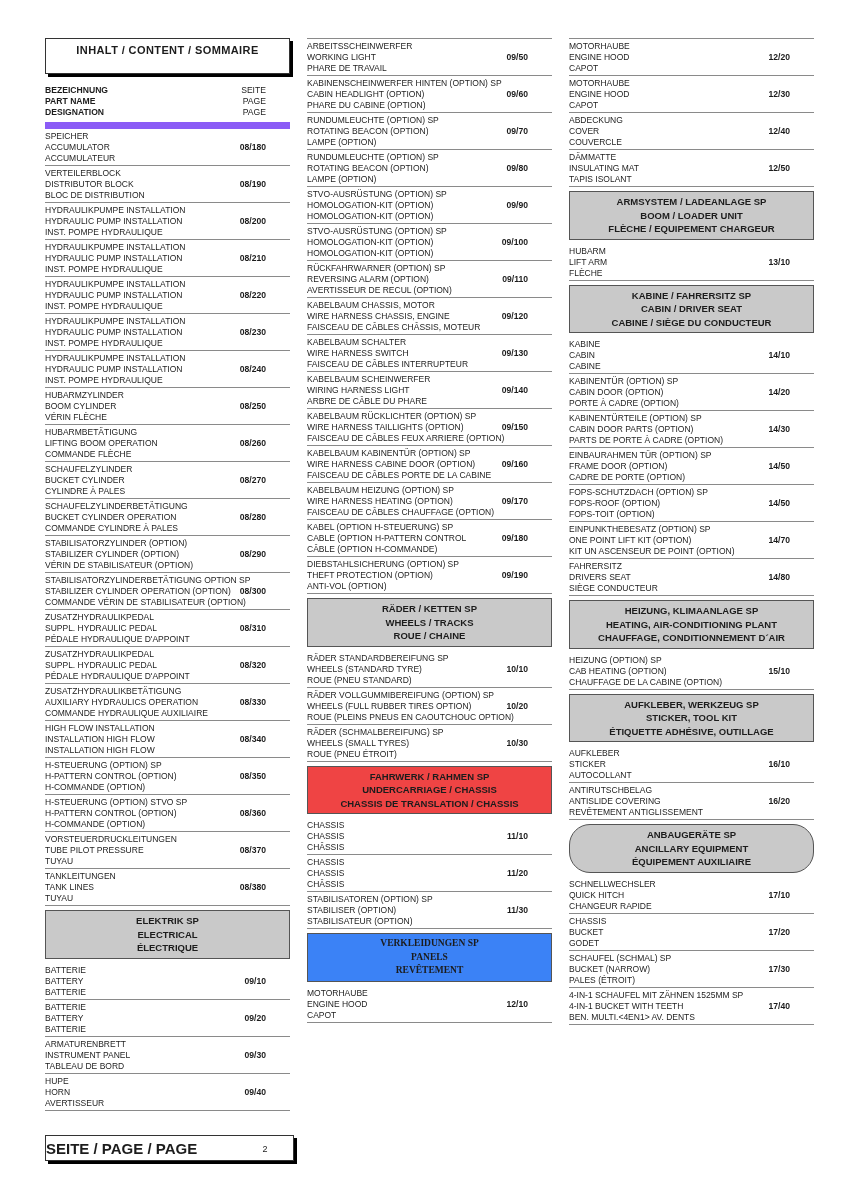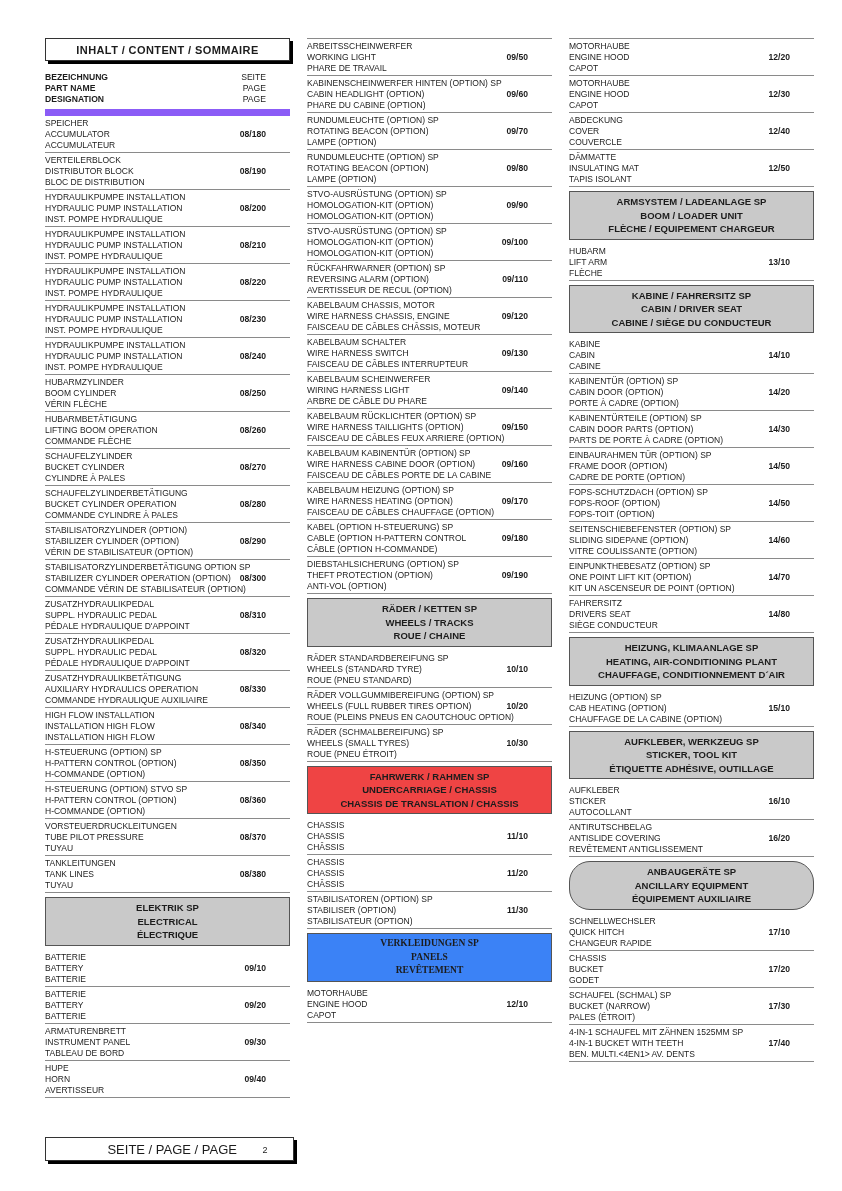--- a/index.html
+++ b/index.html
@@ -7,21 +7,21 @@
     position:relative;width:842px;height:1191px;background:#ffffff;
     font-family:"Liberation Sans",sans-serif;color:#1c1c1c;overflow:hidden;
     margin:0 auto;
   }
   .columns{position:absolute;left:45px;top:38px;right:28px;display:flex;gap:17px;}
   .column{flex:1;min-width:0;}
 
   .title-box{
     border:1px solid #333;background:#fff;box-shadow:3px 3px 0 0 #000;
     text-align:center;font-weight:bold;font-size:11px;letter-spacing:.4px;
-    padding:5px 0 4px;margin-bottom:8px;
+    padding:5px 0 17px;margin-bottom:8px;
   }
 
   .table-head{display:flex;align-items:center;border-bottom:7px solid #8b5cf6;padding:3px 0 4px;}
   .th-names{flex:1;}
   .th-names div{font-weight:bold;font-size:8.6px;line-height:11px;}
   .th-pages{width:64px;text-align:right;padding-right:24px;}
   .th-pages div{font-weight:normal;font-size:8.6px;line-height:11px;}
 
   .entry{position:relative;border-bottom:1px solid #8a8a8a;padding:2px 0 1px;}
   .entry-line{font-size:8.5px;line-height:11px;white-space:nowrap;overflow:hidden;}
@@ -36,21 +36,21 @@
   }
   .section-line{font-weight:bold;font-size:9.5px;line-height:13.5px;white-space:nowrap;overflow:hidden;}
 
   .col-top-line{border-top:1px solid #8a8a8a;}
 
   .footer-box{
     position:absolute;left:45px;bottom:30px;width:247px;
     border:1px solid #333;background:#fff;box-shadow:3px 3px 0 0 #000;
     display:flex;align-items:center;padding:4px 0 3px;
   }
-  .footer-label{flex:1;text-align:right;font-weight:normal;font-size:13px;}
+  .footer-label{flex:1;text-align:left;font-weight:bold;font-size:15px;}
   .footer-page{width:56px;text-align:center;font-size:9px;}
 </style>
 </head>
 <body>
 
 <div class="page">
 
   <div class="columns">
 
     <div class="column">
@@ -561,28 +561,20 @@
           <div class="entry">
             <div class="entry-lines">
               <div class="entry-line">FOPS-SCHUTZDACH (OPTION) SP</div>
               <div class="entry-line">FOPS-ROOF (OPTION)</div>
               <div class="entry-line">FOPS-TOIT (OPTION)</div>
             </div>
             <div class="entry-page">14/50</div>
           </div>
           <div class="entry">
             <div class="entry-lines">
-              <div class="entry-line">SEITENSCHIEBEFENSTER (OPTION) SP</div>
-              <div class="entry-line">SLIDING SIDEPANE (OPTION)</div>
-              <div class="entry-line">VITRE COULISSANTE (OPTION)</div>
-            </div>
-            <div class="entry-page">14/60</div>
-          </div>
-          <div class="entry">
-            <div class="entry-lines">
               <div class="entry-line">EINPUNKTHEBESATZ (OPTION) SP</div>
               <div class="entry-line">ONE POINT LIFT KIT (OPTION)</div>
               <div class="entry-line">KIT UN ASCENSEUR DE POINT (OPTION)</div>
             </div>
             <div class="entry-page">14/70</div>
           </div>
           <div class="entry">
             <div class="entry-lines">
               <div class="entry-line">FAHRERSITZ</div>
               <div class="entry-line">DRIVERS SEAT</div>

